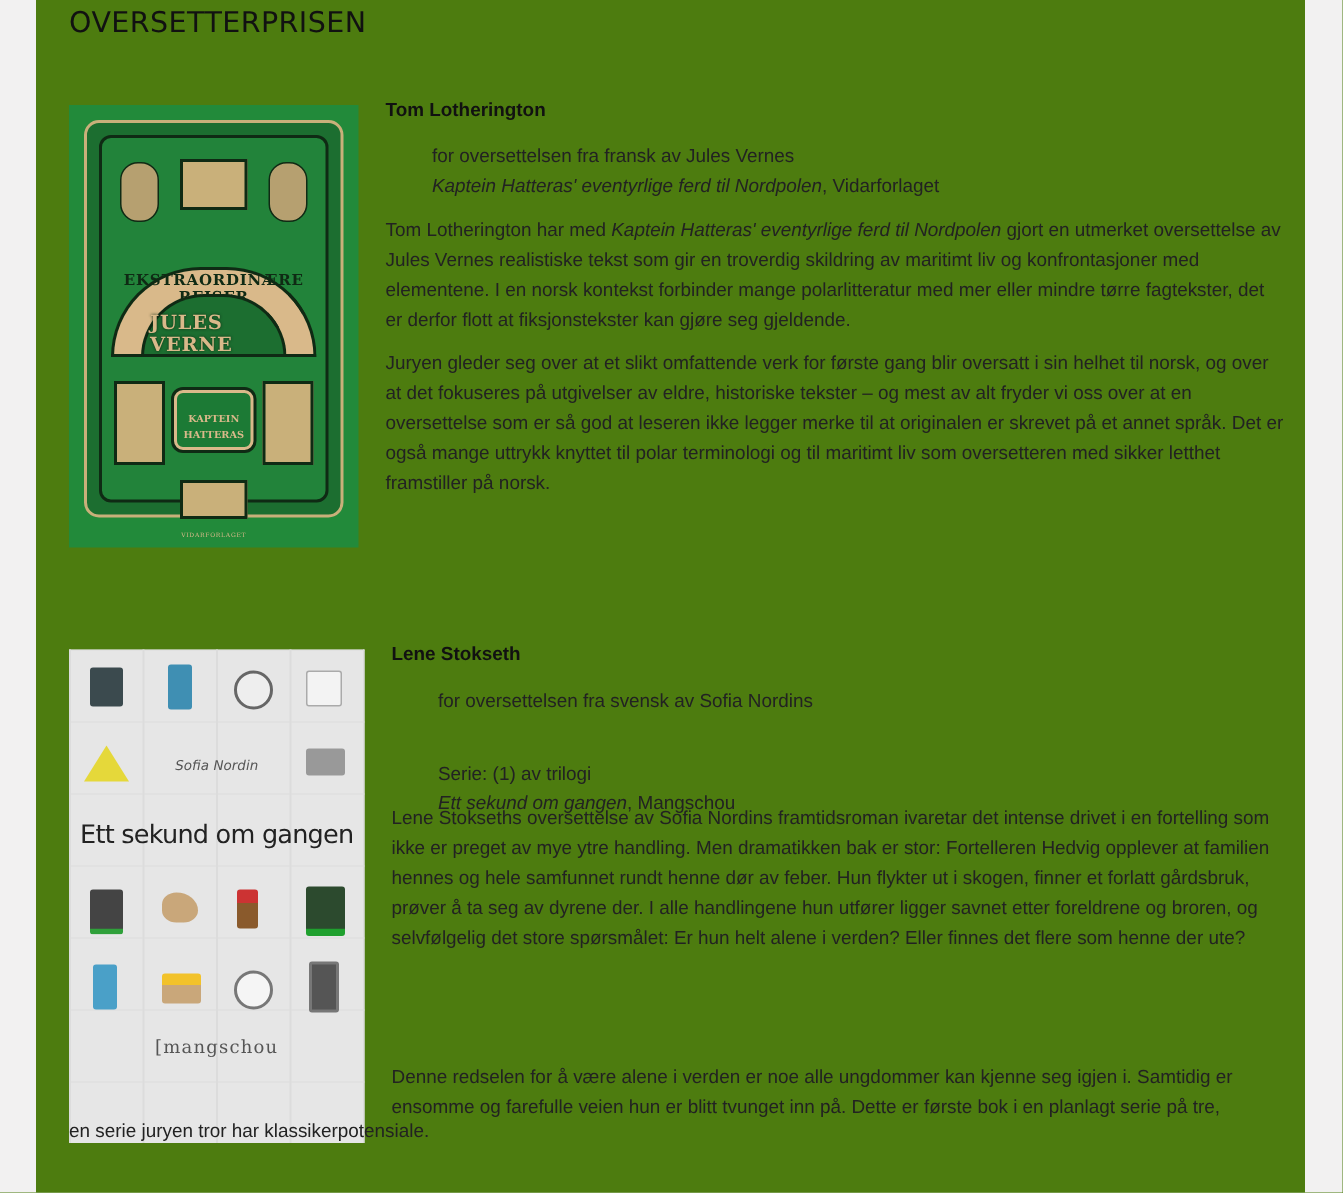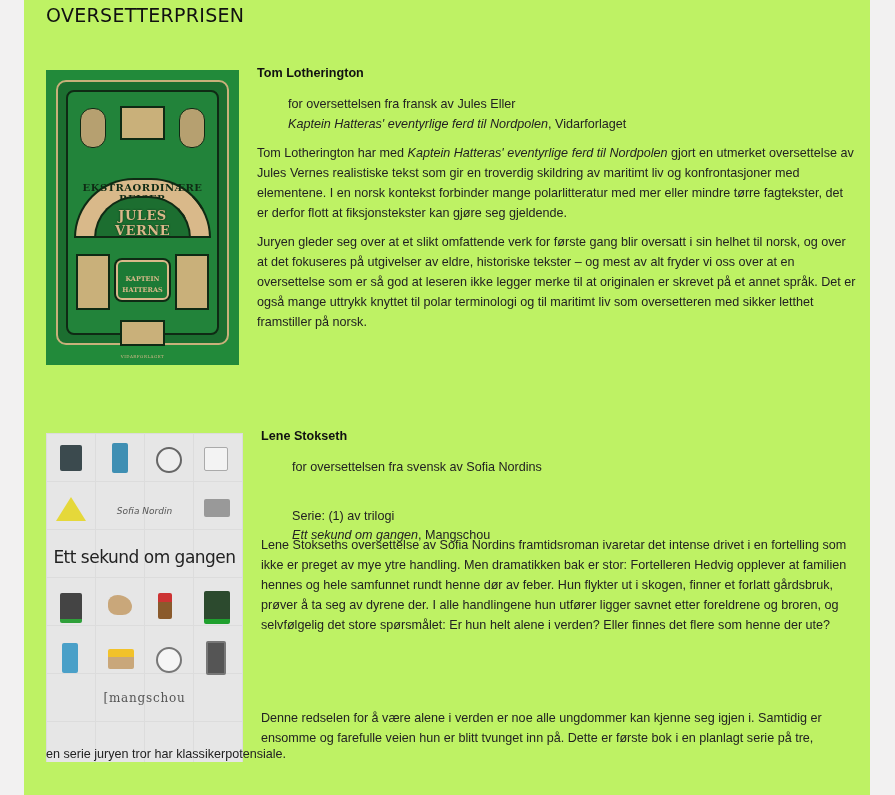--- a/index.html
+++ b/index.html
@@ -4,21 +4,21 @@
 <style>
   html, body { margin:0; padding:0; }
   body {
     width:895px; height:795px; overflow:hidden;
     background:#f2f1f1;
     font-family:"DejaVu Sans", sans-serif;
     color:#222;
   }
   .page {
     position:absolute; left:24px; top:0; width:846px; height:795px;
-    background:#bef264;
+    background:#4d7c0f;
   }
   .title {
     position:absolute; left:22px; top:4px;
     font-family:"DejaVu Sans", sans-serif;
     font-size:19px; letter-spacing:0.3px; color:#111; font-weight:normal;
     margin:0;
   }
   .entry-text {
     font-family:"Liberation Sans", sans-serif;
     font-size:12.6px; line-height:20px; color:#222;
@@ -36,21 +36,21 @@
   .c1-frame { position:absolute; left:10px; top:10px; right:10px; bottom:20px;
     border:2px solid #c9b07a; border-radius:10px; background:#1c6e30; }
   .c1-inner { position:absolute; left:8px; top:8px; right:8px; bottom:8px;
     border:2px solid #0f2a14; border-radius:8px; background:#22833a; }
   .c1-arch { position:absolute; left:6px; right:6px; top:86px; height:56px;
     border-radius:80px 80px 0 0; background:#d9b98a; border:2px solid #0f2a14; }
   .c1-arch-inner { position:absolute; left:18px; right:18px; top:16px; bottom:-2px;
     border-radius:60px 60px 0 0; background:#1c6e30; border:2px solid #0f2a14; }
   .c1-arch-text { position:absolute; left:0; right:0; top:2px; text-align:center;
     font-family:"DejaVu Serif", serif; font-size:10px; font-weight:bold; color:#0f2a14; letter-spacing:0.5px; }
-  .c1-jv { position:absolute; left:32px; right:32px; top:116px; text-align:center;
+  .c1-jv { position:absolute; left:32px; right:32px; top:116px; 
     font-family:"DejaVu Serif", serif; font-size:13px; font-weight:bold; color:#d9b98a;
     text-shadow:0 0 2px #0f2a14; letter-spacing:0.5px; }
   .c1-top { position:absolute; left:52px; right:52px; top:14px; height:30px;
     background:#c9b07a; border:2px solid #0f2a14; }
   .c1-med { position:absolute; top:16px; width:24px; height:38px; border-radius:12px;
     background:#b6a070; border:1px solid #0f2a14; }
   .c1-panel { position:absolute; top:162px; width:30px; height:52px; background:#c9b07a; border:2px solid #0f2a14; }
   .c1-plate { position:absolute; left:48px; right:48px; top:168px; height:36px;
     background:#1c7a35; border:2px solid #d9b98a; border-radius:6px; box-shadow:0 0 0 2px #0f2a14; }
   .c1-plate span { display:block; text-align:center; font-family:"DejaVu Serif", serif;
@@ -102,21 +102,21 @@
             <span>KAPTEIN</span>
             <span style="padding-top:0">HATTERAS</span>
           </div>
           <div class="c1-bottom"></div>
         </div>
       </div>
       <div class="c1-pub">VIDARFORLAGET</div>
     </div>
 
     <div class="name" style="left:233px; top:66px;">Tom Lotherington</div>
-    <div class="ind" style="left:264px; top:94px;">for oversettelsen fra fransk av Jules Eller</div>
+    <div class="ind" style="left:264px; top:94px;">for oversettelsen fra fransk av Jules Vernes</div>
     <div class="ind" style="left:264px; top:114px;"><em>Kaptein Hatteras' eventyrlige ferd til Nordpolen</em><span>, Vidarforlaget</span></div>
 
     <p class="para entry-text" style="left:233px; top:143px; width:598px;"><span>Tom Lotherington har med </span><em>Kaptein Hatteras' eventyrlige ferd til Nordpolen</em><span> gjort en utmerket oversettelse av Jules Vernes realistiske tekst som gir en troverdig skildring av maritimt liv og konfrontasjoner med elementene. I en norsk kontekst forbinder mange polarlitteratur med mer eller mindre tørre fagtekster, det er derfor flott at fiksjonstekster kan gjøre seg gjeldende.</span></p>
 
     <p class="para entry-text" style="left:233px; top:232px; width:600px;">Juryen gleder seg over at et slikt omfattende verk for første gang blir oversatt i sin helhet til norsk, og over at det fokuseres på utgivelser av eldre, historiske tekster – og mest av alt fryder vi oss over at en oversettelse som er så god at leseren ikke legger merke til at originalen er skrevet på et annet språk. Det er også mange uttrykk knyttet til polar terminologi og til maritimt liv som oversetteren med sikker letthet framstiller på norsk.</p>
   </div>
 
   <div>
     <div class="cover2">
       <div class="c2-ic" style="left:14px; top:12px; background:#3b4a4e;"></div>

